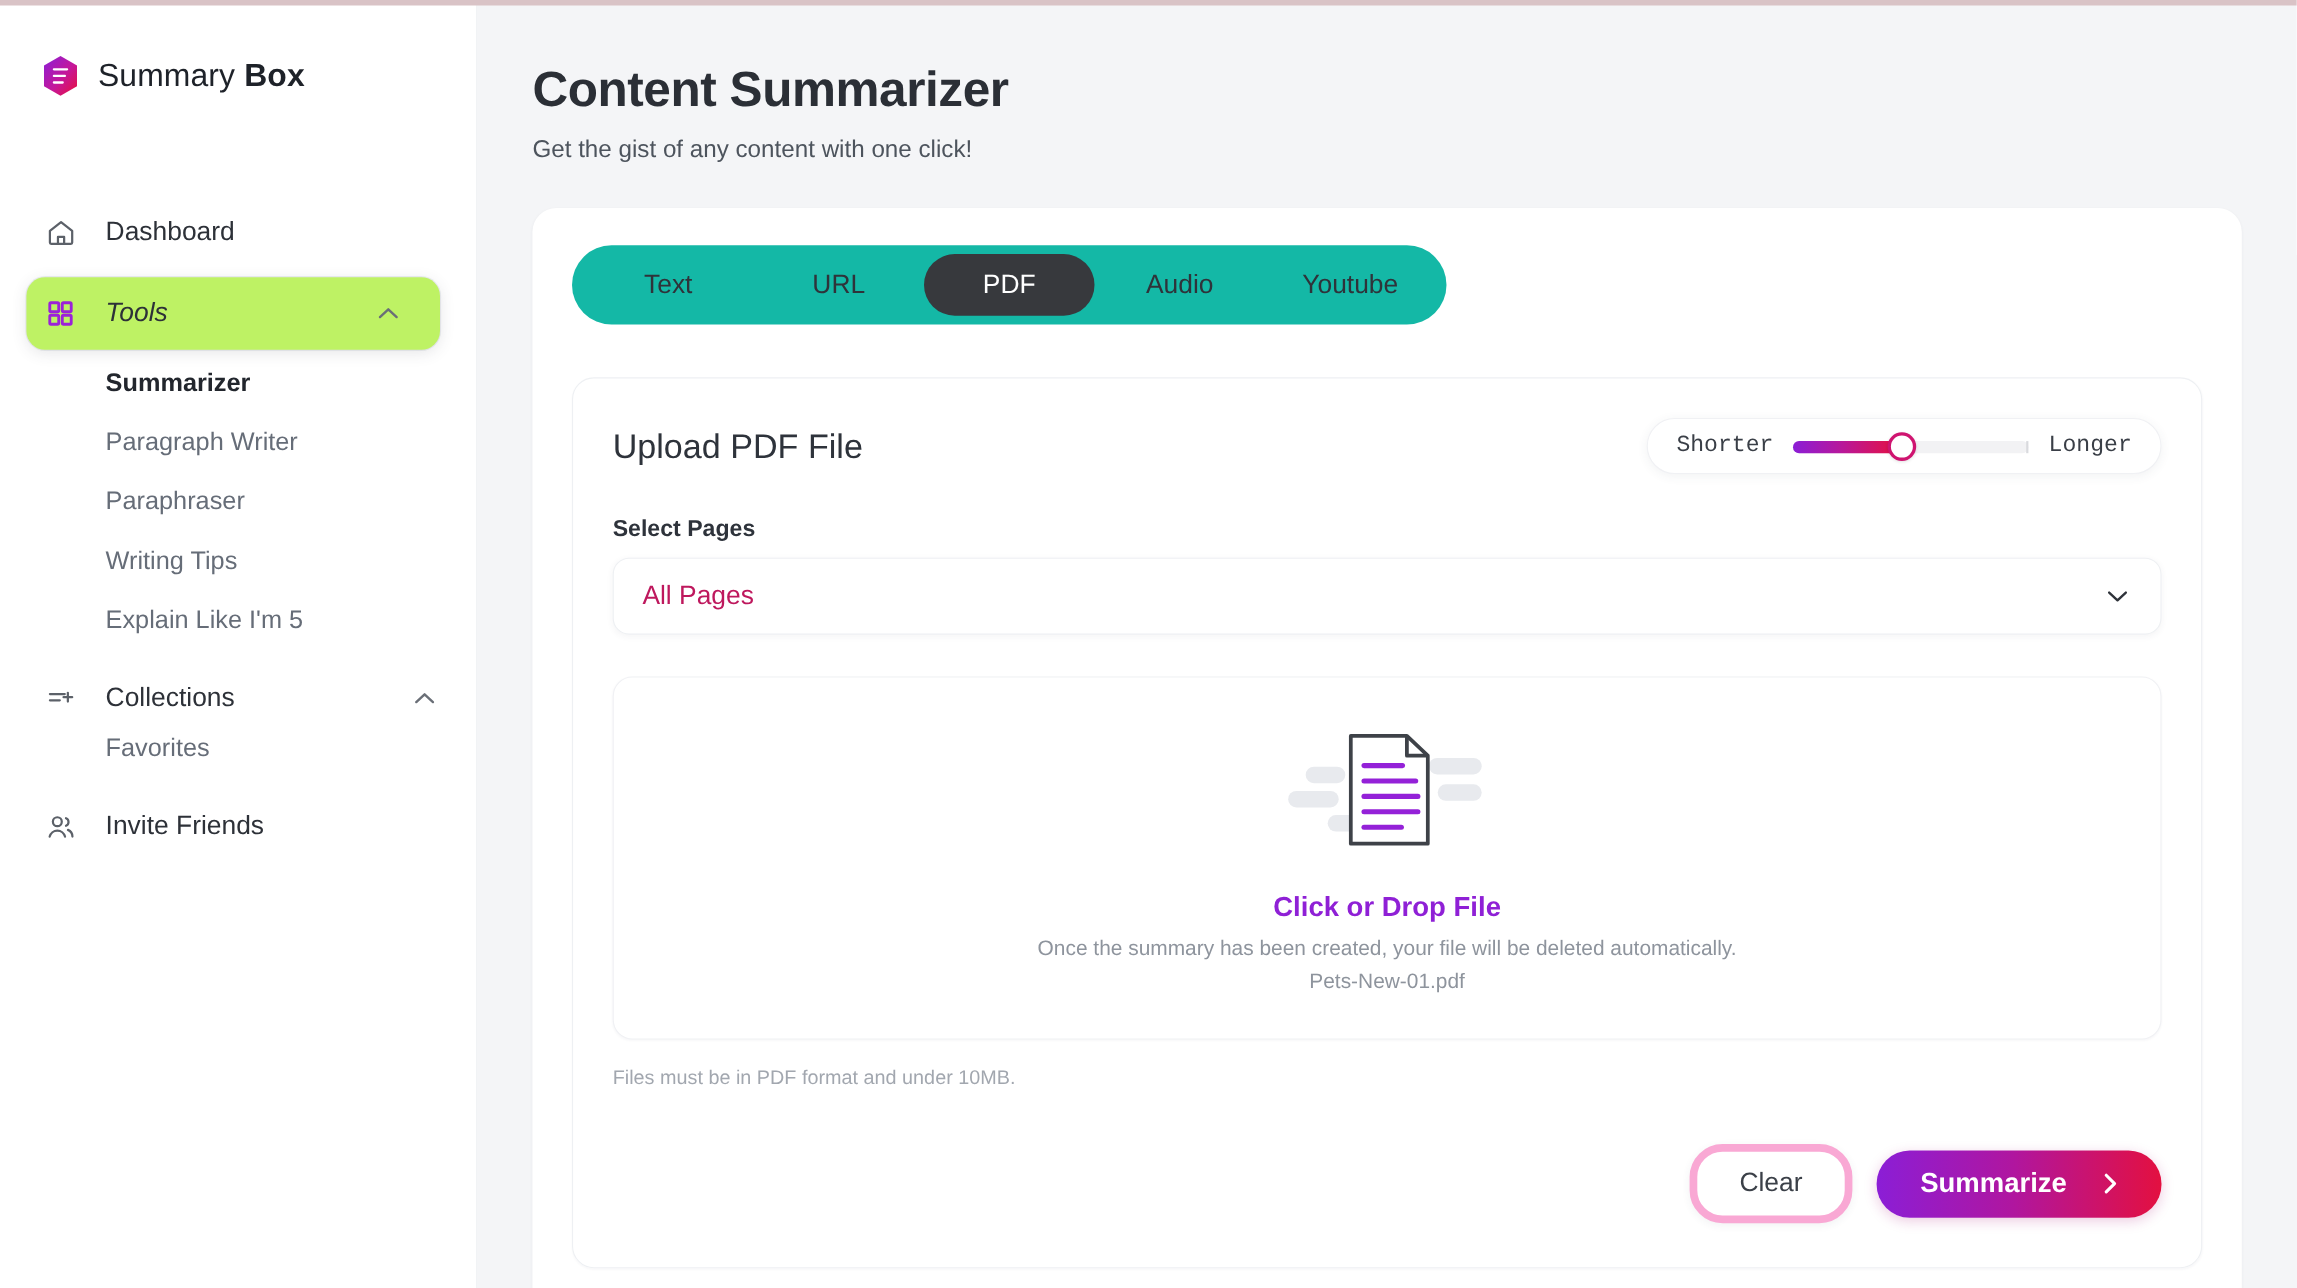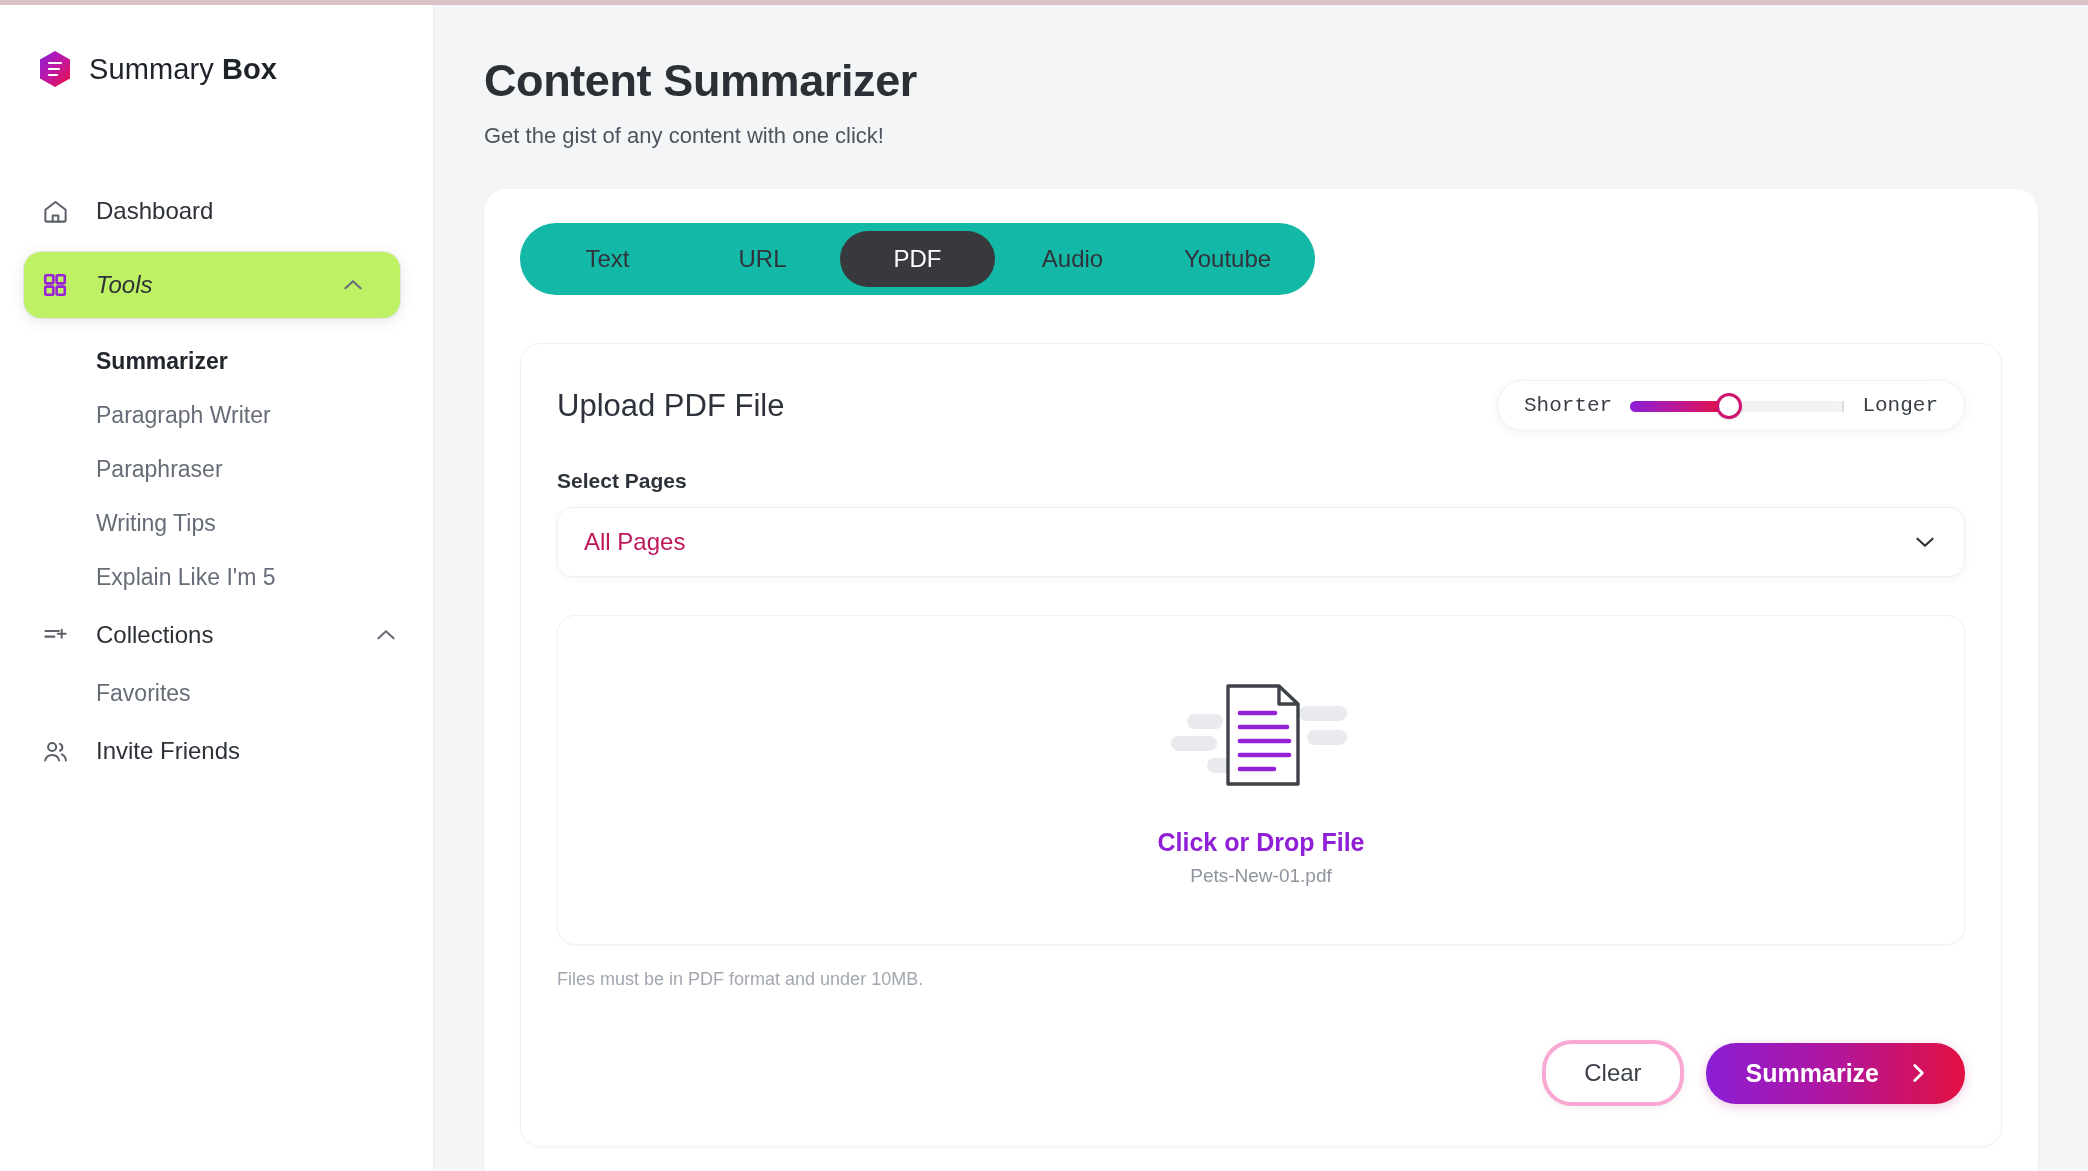--- a/index.html
+++ b/index.html
@@ -60,21 +60,21 @@
     background: #bef264;
     border-radius: 17px;
     box-shadow: 0 3px 14px rgba(60,64,80,.13), 0 0 0 1px rgba(235,237,241,.9);
     margin: 0 33px 0 24px;
     padding-left: 14px;
     height: 66px;
     font-style: italic;
   }
 
   .sub-row {
-    display: flex; align-items: center;
+    display: flex; align-items: flex-start;
     height: 54px; padding-left: 96px;
     cursor: pointer;
   }
   .sub-row .sub-lbl { font-size: 23px; color: #666d78; white-space: nowrap; }
   .sub-row.active .sub-lbl { color: #22262d; font-weight: 700; }
 
   .sp-10 { height: 10px; }
   .sp-16 { height: 16px; }
 
   
@@ -207,21 +207,21 @@
   }
 
   
   .actions {
     display: flex; justify-content: flex-end; align-items: center;
     gap: 22px; margin-top: 50px;
   }
   .btn-clear {
     font-size: 24px; color: #3b4048;
     background: #ffffff;
-    border: 4px solid #f9a8d4;
+    border: 7px solid #f9a8d4;
     border-radius: 30px;
     padding: 15px 38px;
     cursor: pointer;
     box-shadow: 0 2px 8px rgba(60,64,80,.07);
     font-family: inherit;
   }
   .btn-sum {
     display: flex; align-items: center; gap: 26px;
     font-size: 25px; color: #ffffff; font-weight: 700;
     background: linear-gradient(90deg, #8b1ed6 0%, #b0169f 48%, #e31040 100%);
@@ -408,20 +408,21 @@
               <g stroke="#9421d8" stroke-width="4.6" stroke-linecap="round">
                 <line x1="69" y1="39" x2="104" y2="39"></line>
                 <line x1="69" y1="53" x2="116" y2="53"></line>
                 <line x1="69" y1="67" x2="118" y2="67"></line>
                 <line x1="69" y1="81" x2="118" y2="81"></line>
                 <line x1="69" y1="95" x2="103" y2="95"></line>
               </g>
             </svg>
           </span>
           <div class="dz-main">Click or Drop File</div>
+          <div class="dz-note">Once the summary has been created, your file will be deleted automatically.</div>
           <div class="dz-file">Pets-New-01.pdf</div>
         </div>
 
         <div class="files-note">Files must be in PDF format and under 10MB.</div>
 
         <div class="actions">
           <button class="btn-clear">Clear</button>
           <button class="btn-sum">
             <span>Summarize</span>
             <span class="arw">

